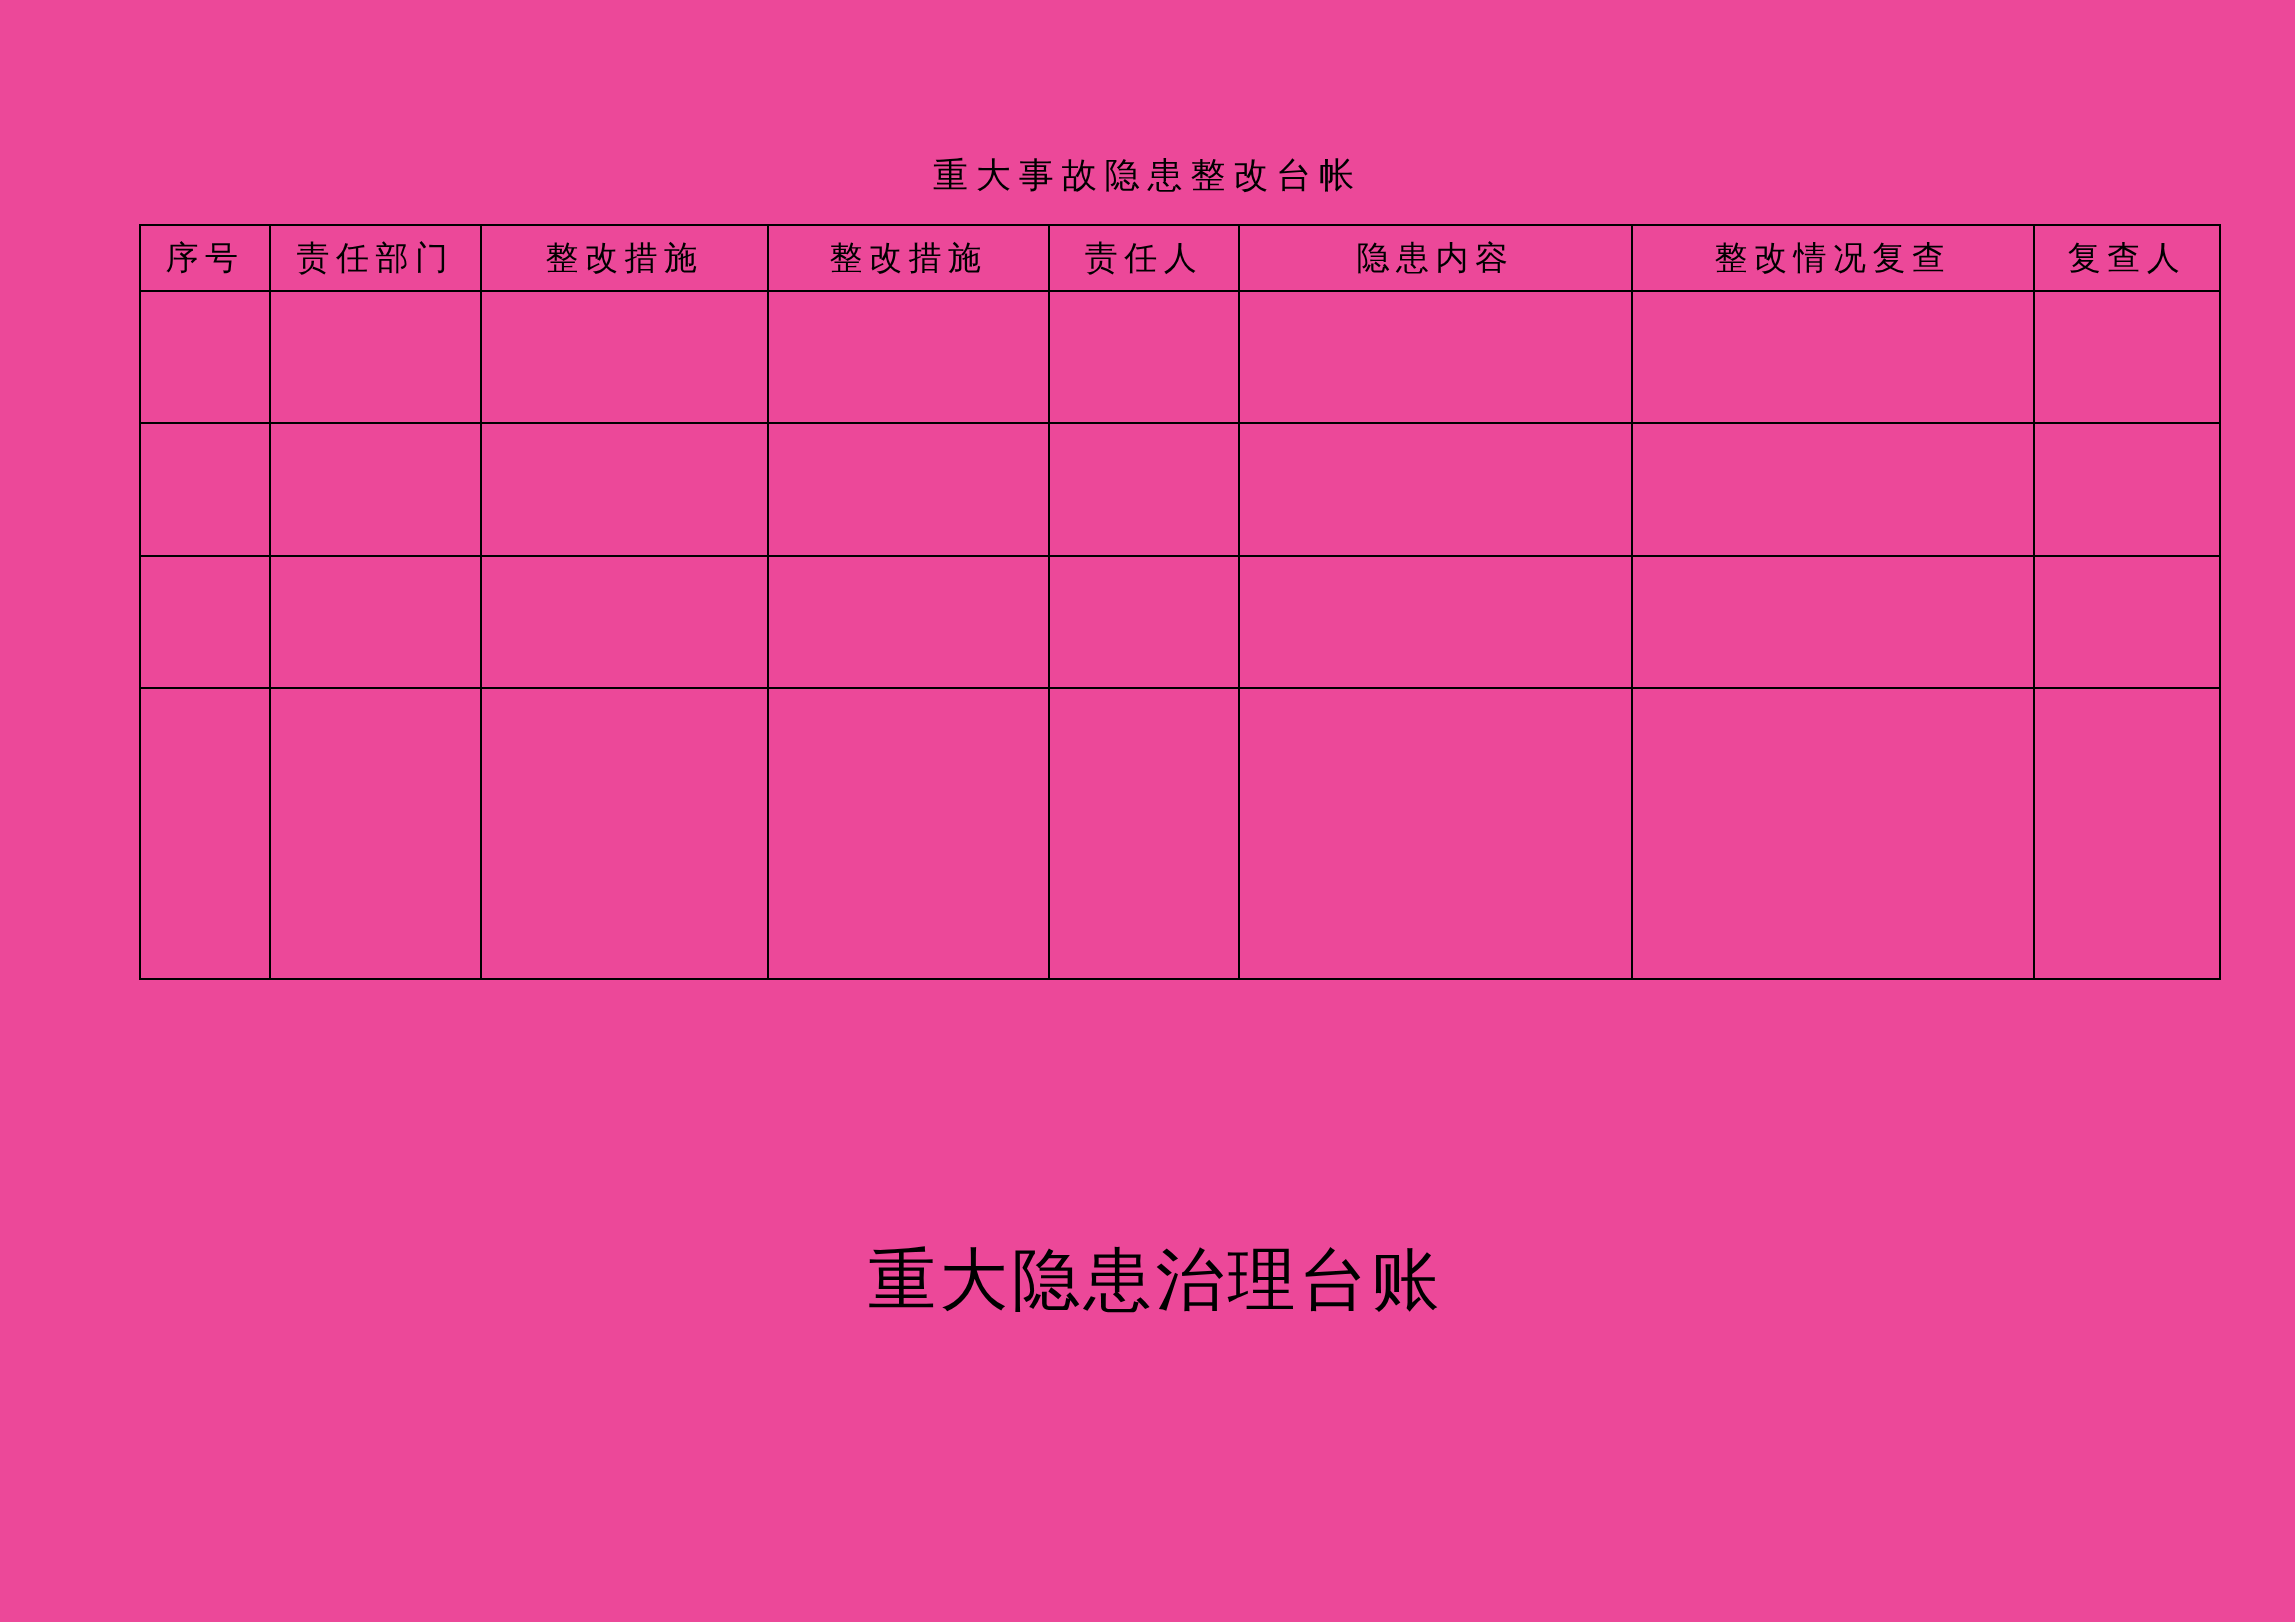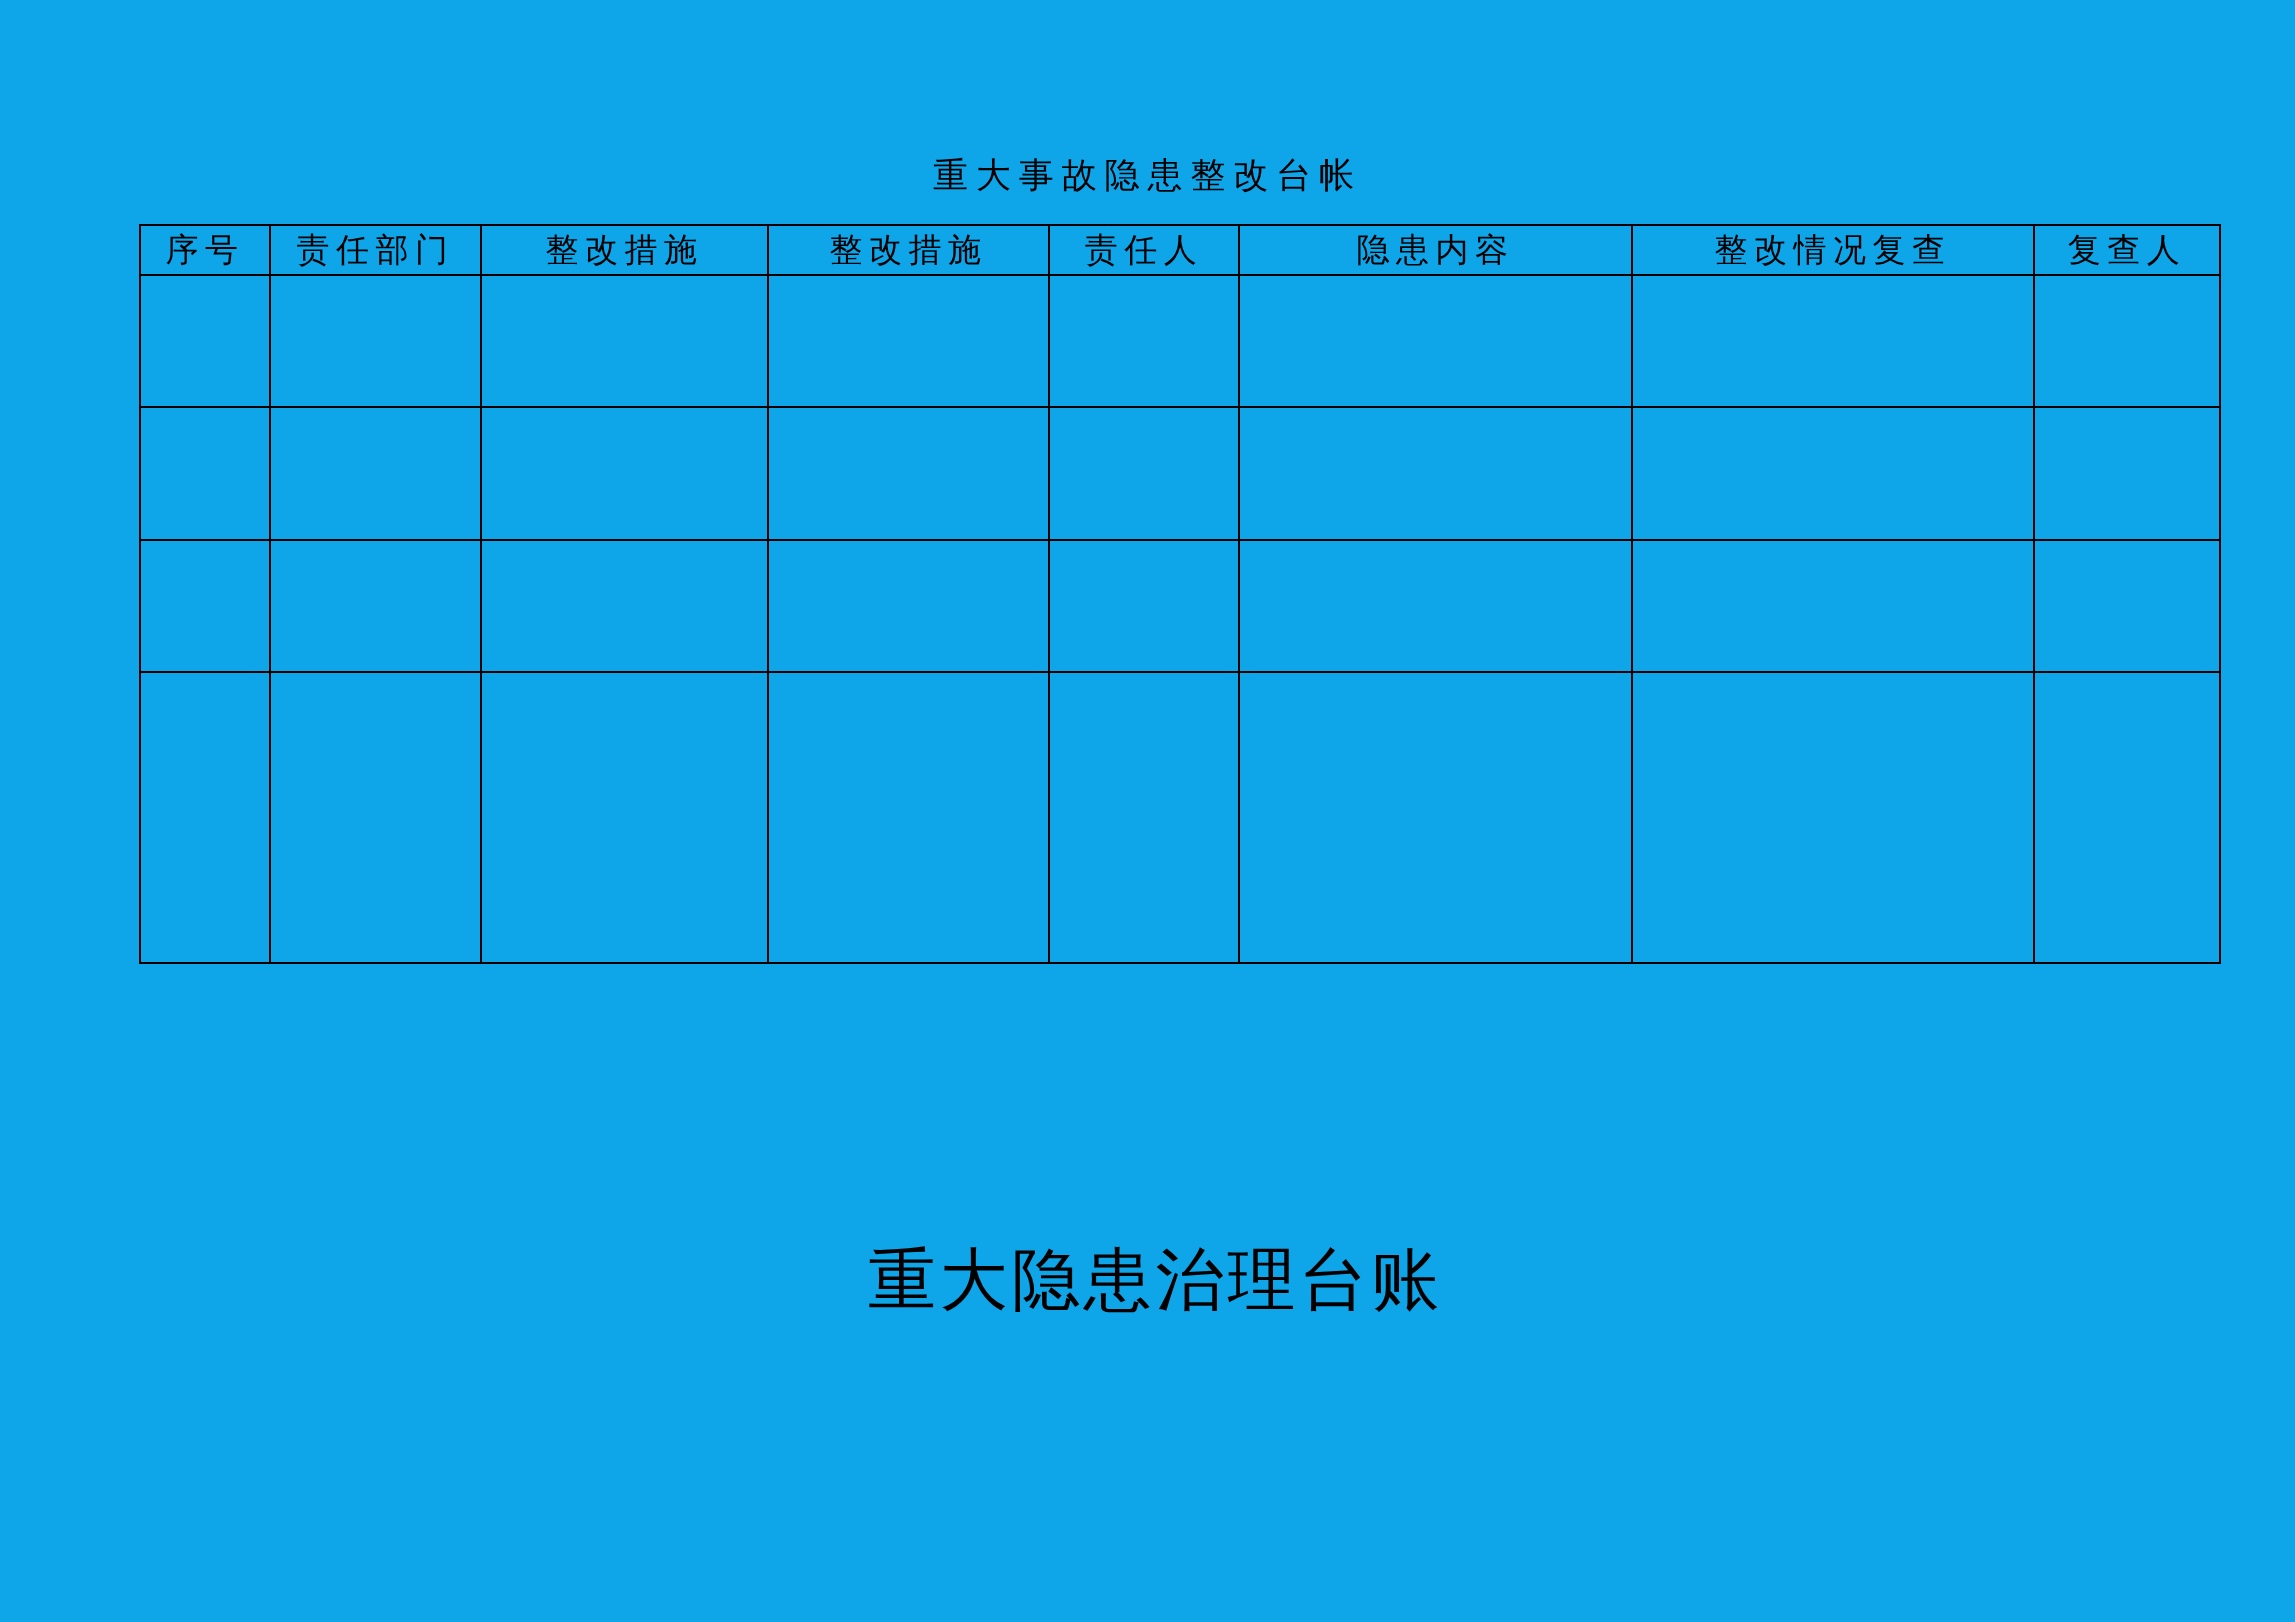--- a/index.html
+++ b/index.html
@@ -4,21 +4,21 @@
 <style>
   html, body {
     margin: 0;
     padding: 0;
     background: #888;
   }
   .page {
     position: relative;
     width: 2295px;
     height: 1623px;
-    background: #0ea5e9;
+    background: #ec4899;
     color: #000000;
     font-family: "Liberation Serif", "DejaVu Serif", serif;
     overflow: hidden;
   }
   .title-top {
     position: absolute;
     left: 0;
     right: 0;
     top: 154px;
     text-align: center;
@@ -43,21 +43,21 @@
     vertical-align: middle;
   }
   table.ledger th {
     font-weight: normal;
     font-size: 33px;
     letter-spacing: 6.5px;
     text-align: center;
     white-space: nowrap;
     overflow: hidden;
   }
-  tr.header-row   { height: 50px;  }
+  tr.header-row   { height: 66px;  }
   tr.body-row-1   { height: 132px; }
   tr.body-row-2   { height: 133px; }
   tr.body-row-3   { height: 132px; }
   tr.body-row-4   { height: 291px; }
   th.align-left {
     text-align: left;
     padding-left: 7.9px;
   }
   .title-bottom {
     position: absolute;

